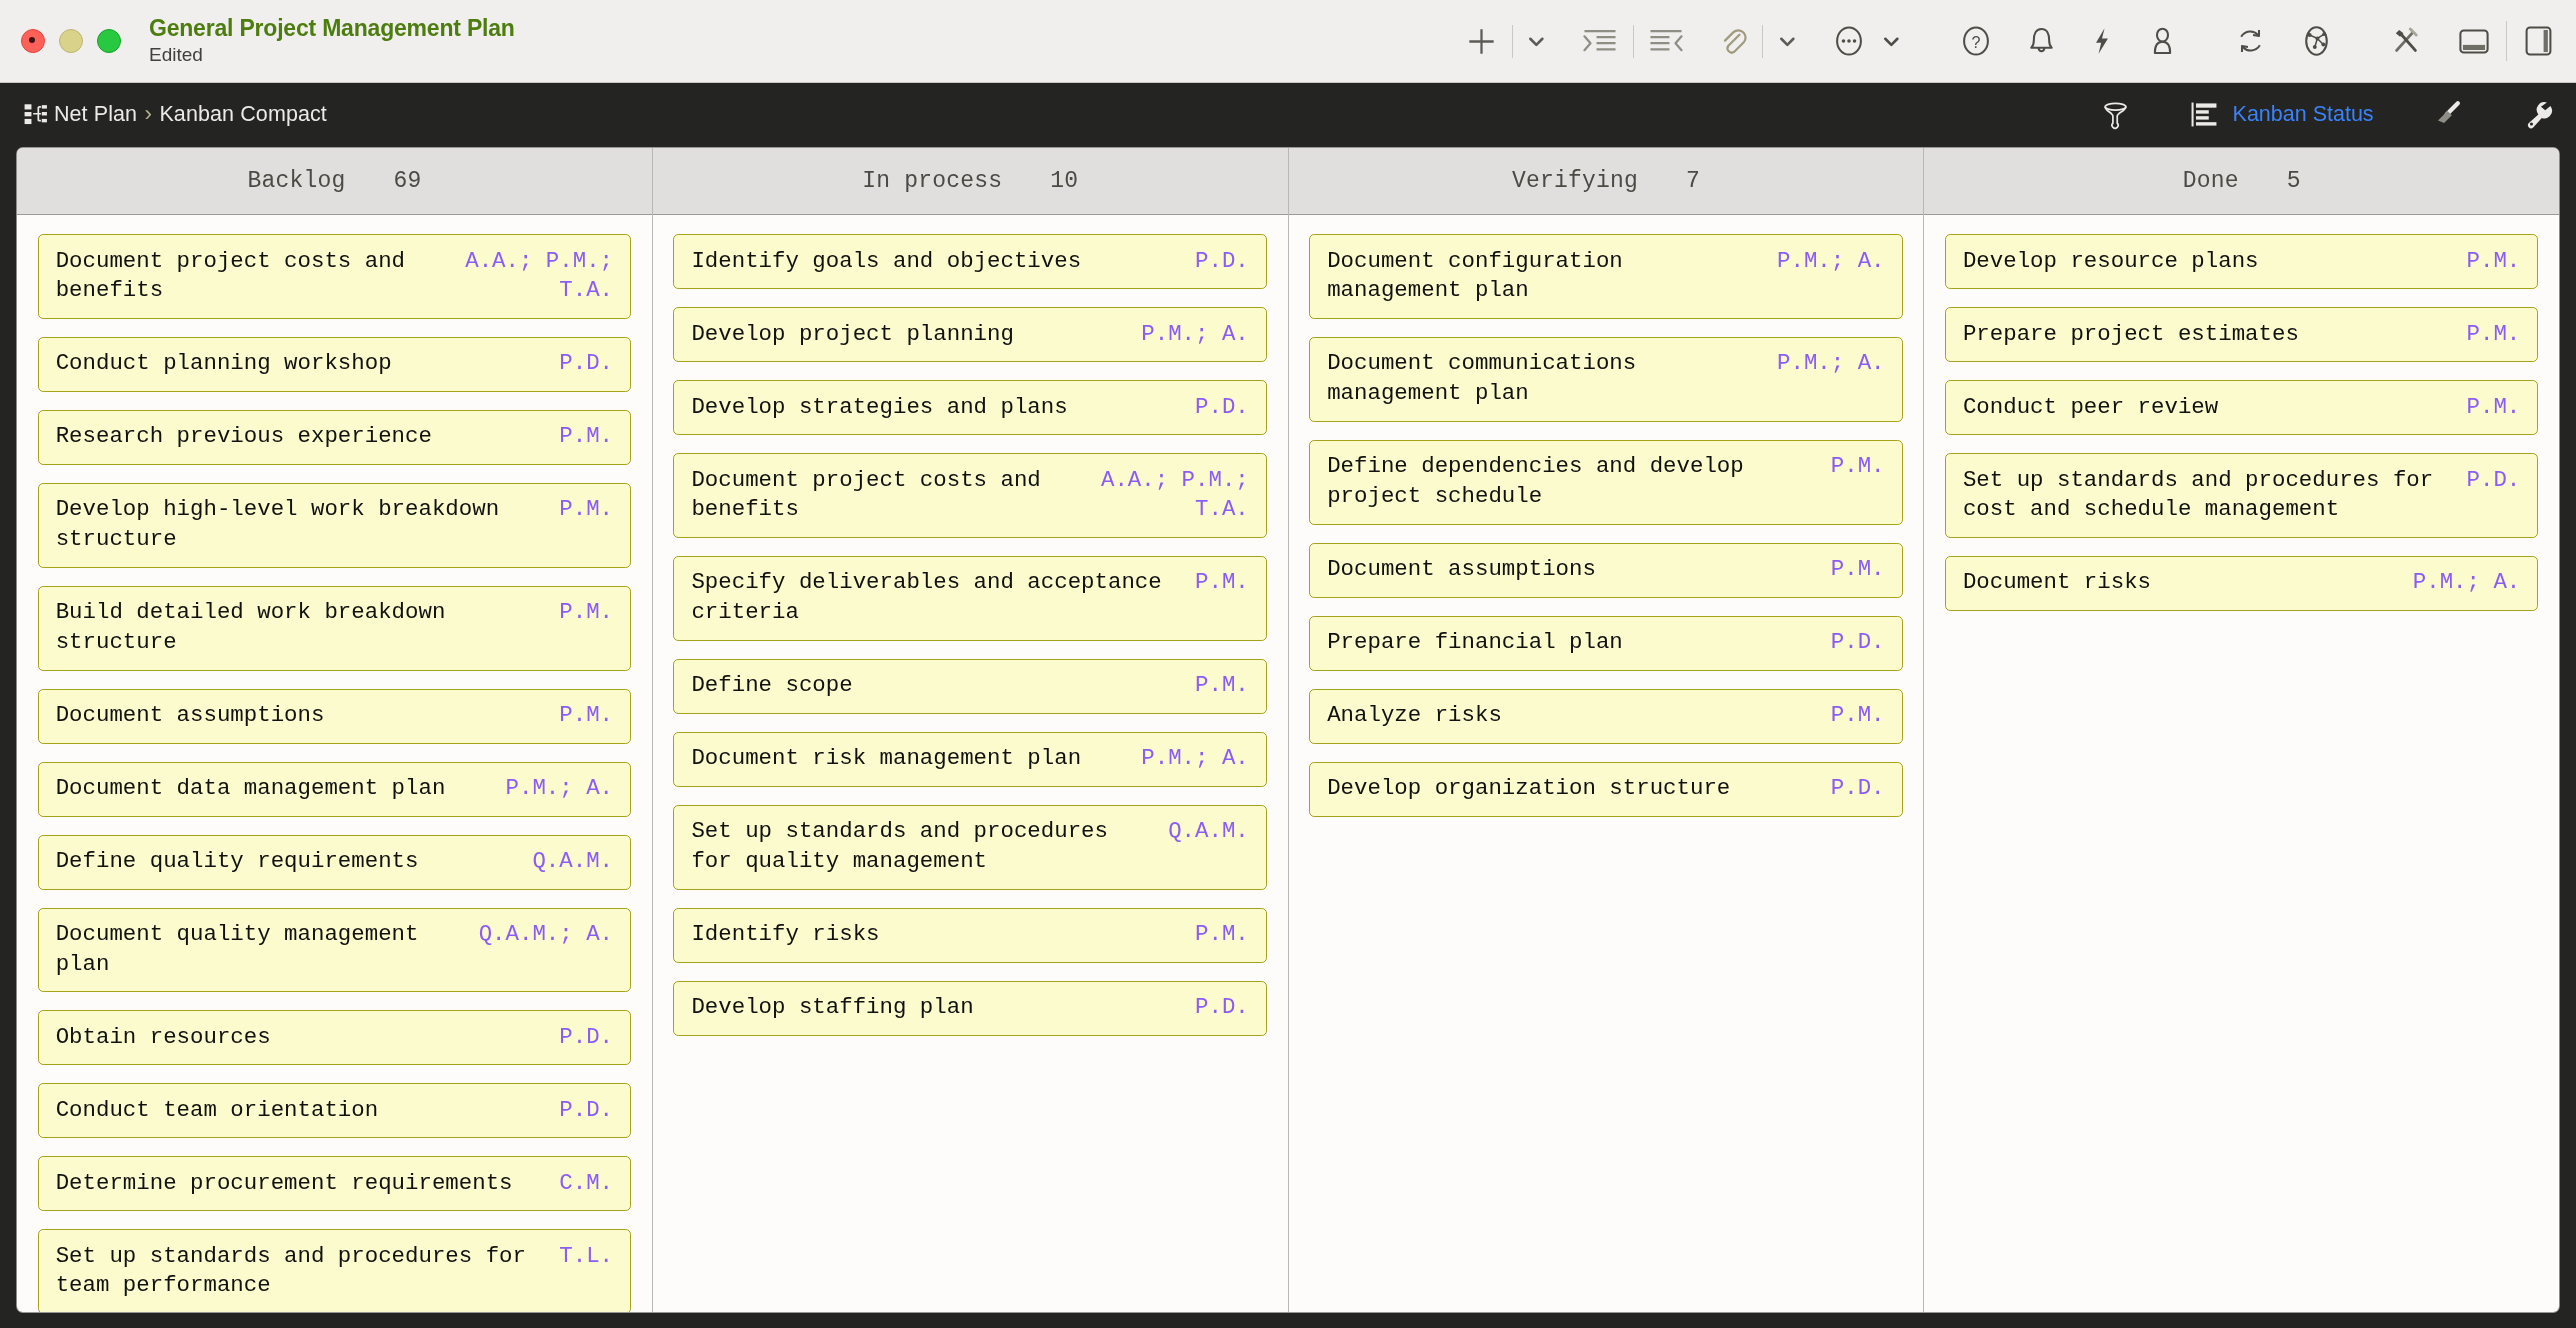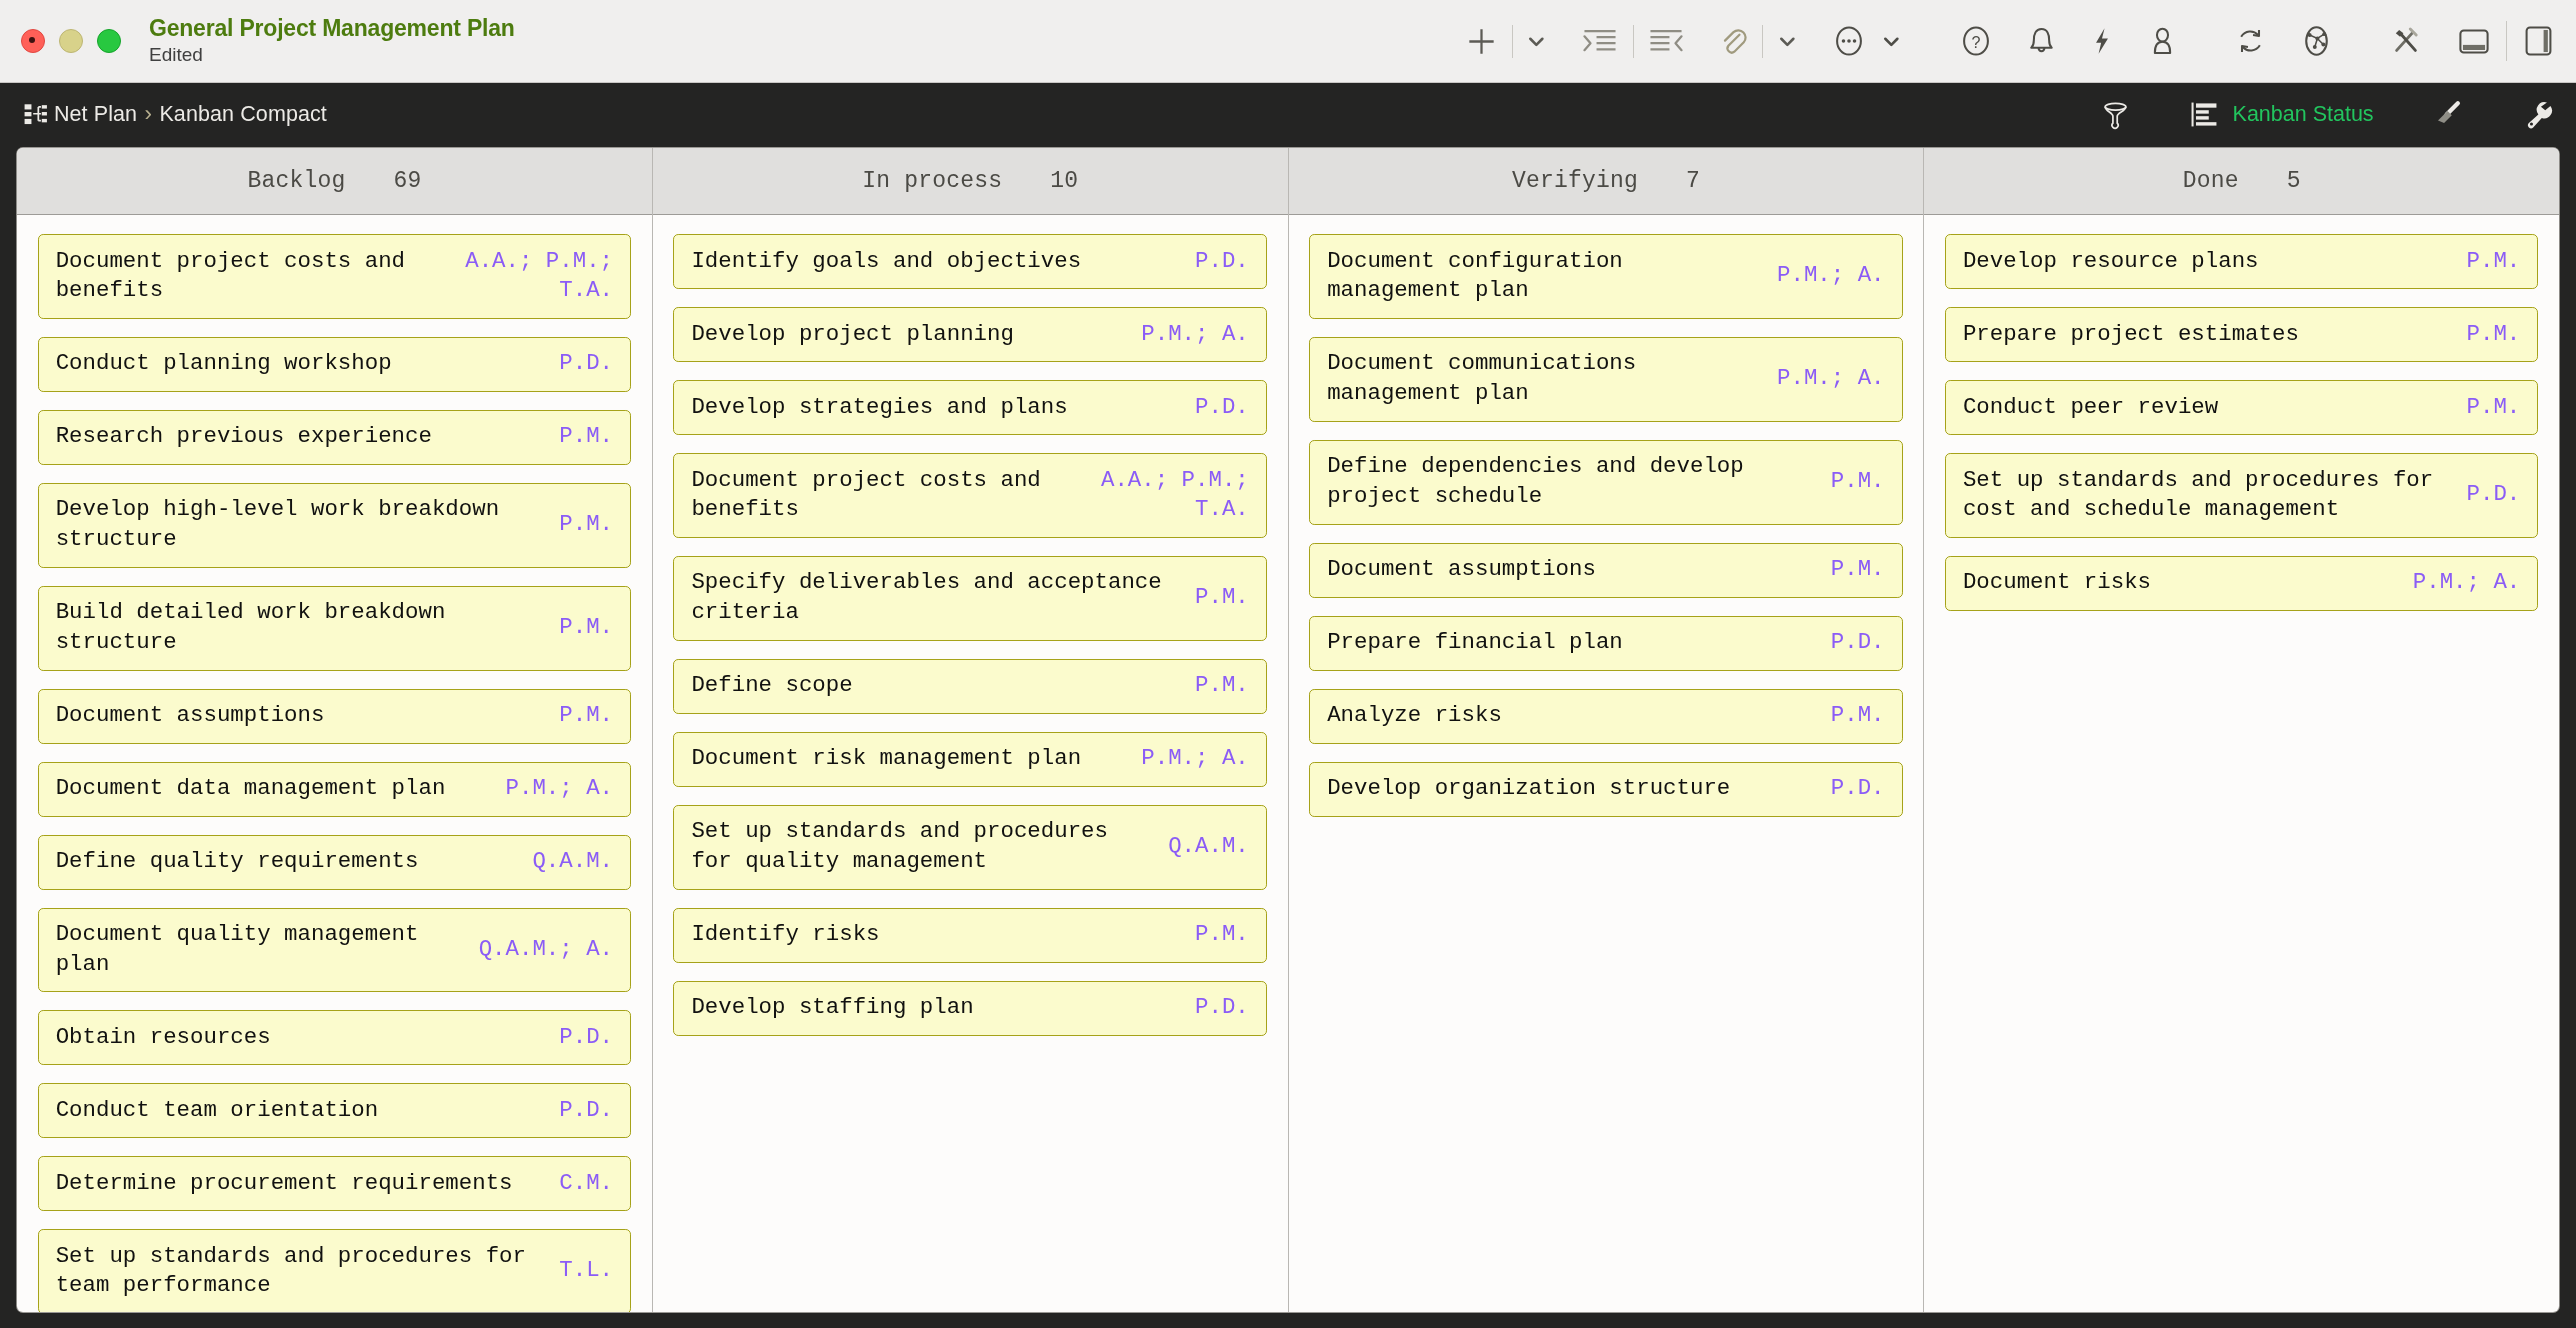--- a/index.html
+++ b/index.html
@@ -122,21 +122,21 @@
     margin: 0 3.4px;
     font-weight: 300;
   }
   .nav-right {
     margin-left: auto;
     display: flex;
     align-items: center;
     gap: 0;
   }
   .nav-label {
-    color: #22c55e;
+    color: #3b82f6;
     font-size: 21.5px;
     margin-left: 12px;
   }
 
   
   .board-frame {
     position: absolute;
     left: 0;
     top: 145px;
     width: 2576px;
@@ -192,21 +192,21 @@
     overflow: hidden;
   }
 
   .card {
     background: #fbfbcd;
     border: 1.7px solid #a6a219;
     border-radius: 5.2px;
     margin-bottom: 18px;
     padding: 11.2px 17px 12px 17px;
     display: flex;
-    align-items: center;
+    align-items: flex-start;
     gap: 13.8px;
     box-sizing: border-box;
     min-height: 50px;
   }
   .card-title {
     font-size: 22.4px;
     color: #111110;
     line-height: 1.33;
     flex: 1;
     word-wrap: break-word;

